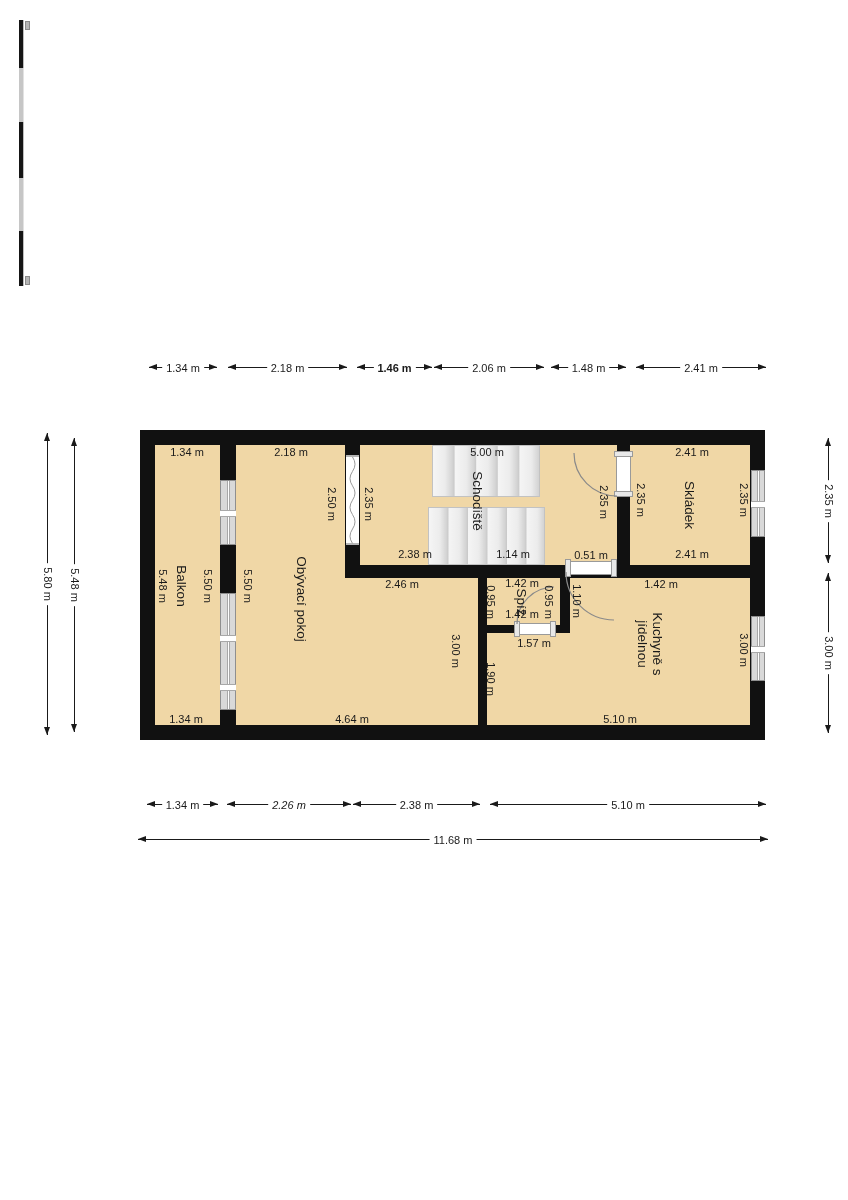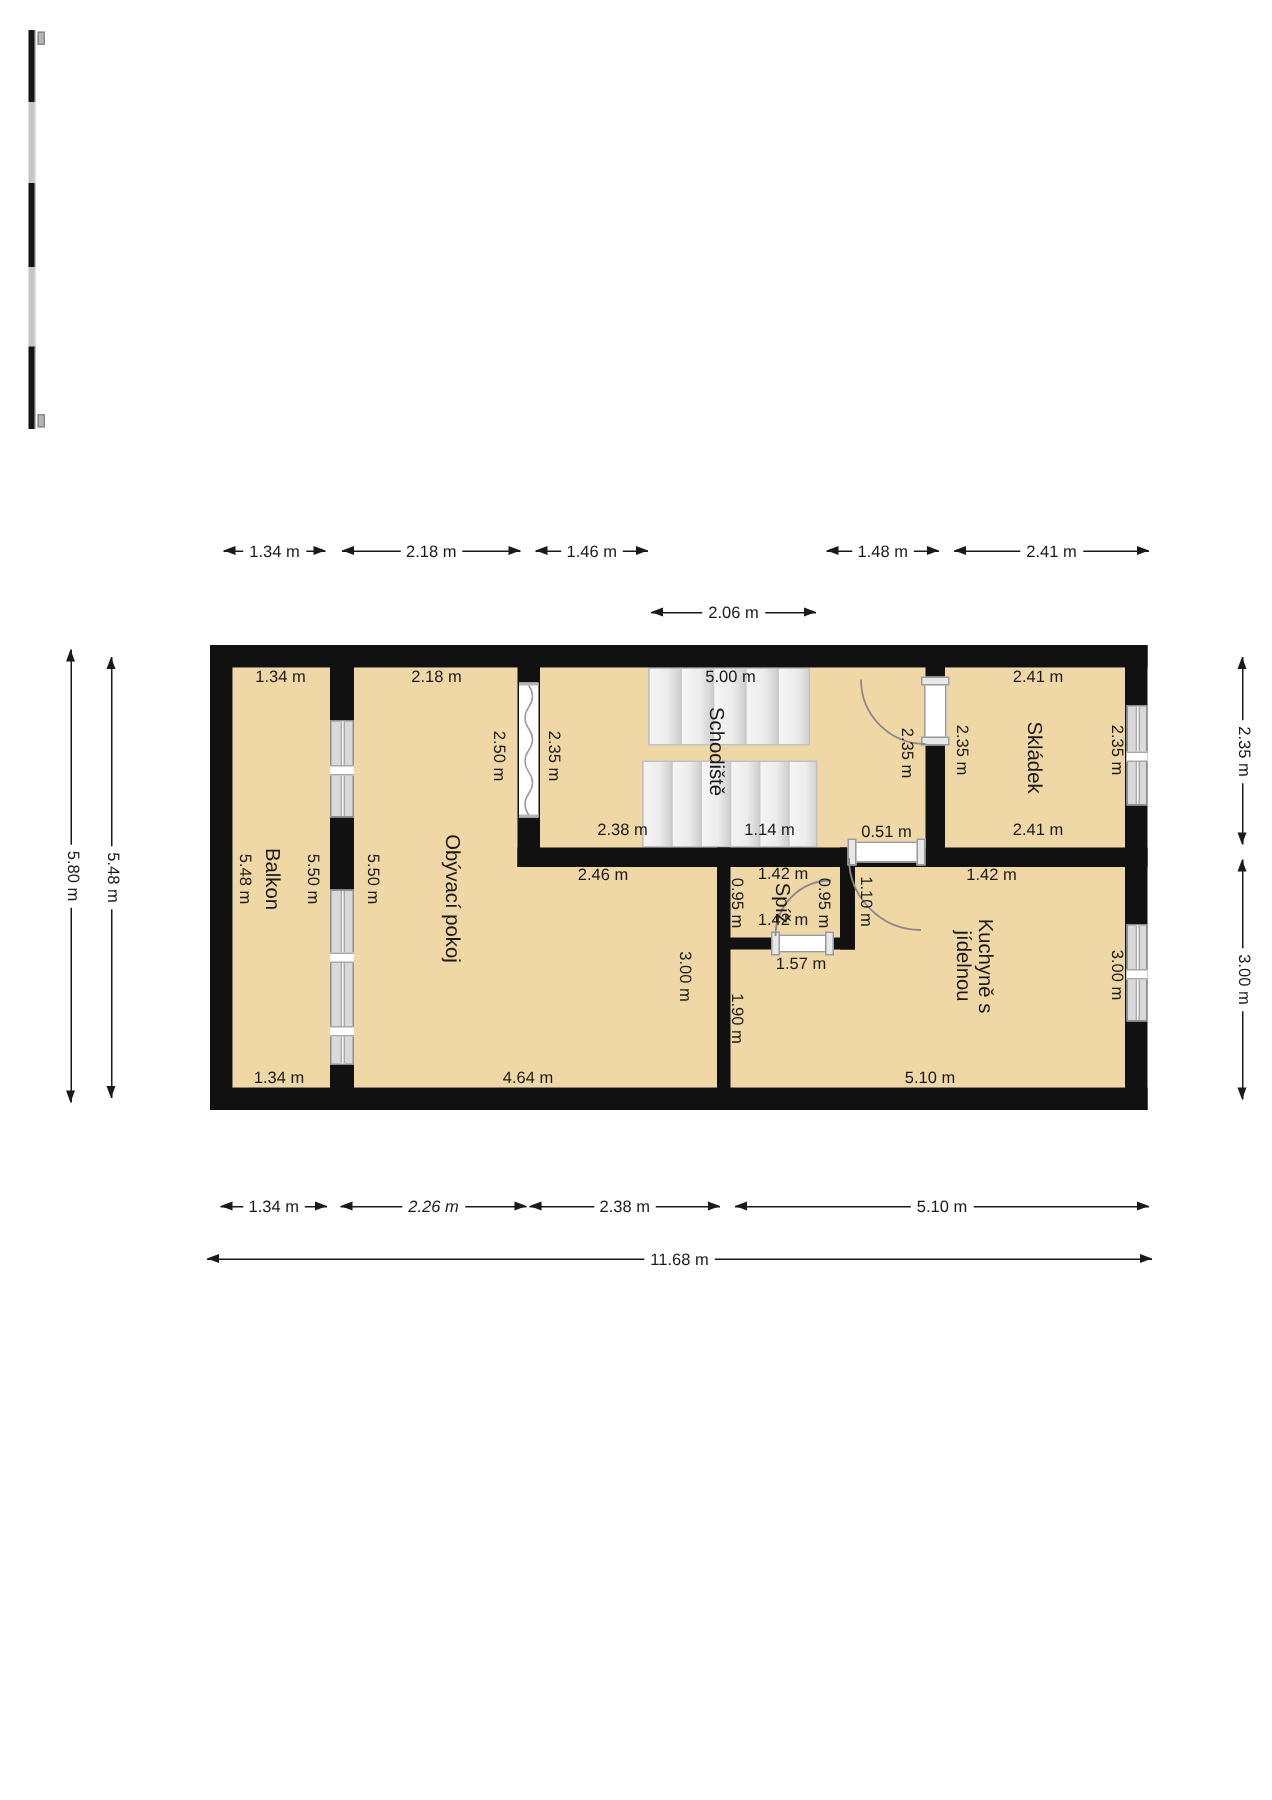--- a/index.html
+++ b/index.html
@@ -73,24 +73,24 @@
     <div class="marker" style="top:1px;"></div>
     <div class="marker" style="top:256px;"></div>
   </div>
 
   <div class="harrow" style="left:149px;top:367px;width:68px;">
     <span class="alabel">1.34 m</span>
     </div>
   <div class="harrow" style="left:228px;top:367px;width:119px;">
     <span class="alabel">2.18 m</span>
     </div>
-  <div class="harrow" style="left:357px;top:367px;width:75px;">
+  <div class="harrow" style="left:357px;top:367px;width:75px;font-weight:bold;">
     <span class="alabel">1.46 m</span>
     </div>
-  <div class="harrow" style="left:434px;top:367px;width:110px;margin-top:41px;">
+  <div class="harrow" style="left:434px;top:367px;width:110px;">
     <span class="alabel">2.06 m</span>
     </div>
   <div class="harrow" style="left:551px;top:367px;width:75px;">
     <span class="alabel">1.48 m</span>
     </div>
   <div class="harrow" style="left:636px;top:367px;width:130px;">
     <span class="alabel">2.41 m</span>
     </div>
 
   <div class="varrow" style="left:47px;top:433px;height:302px;">

